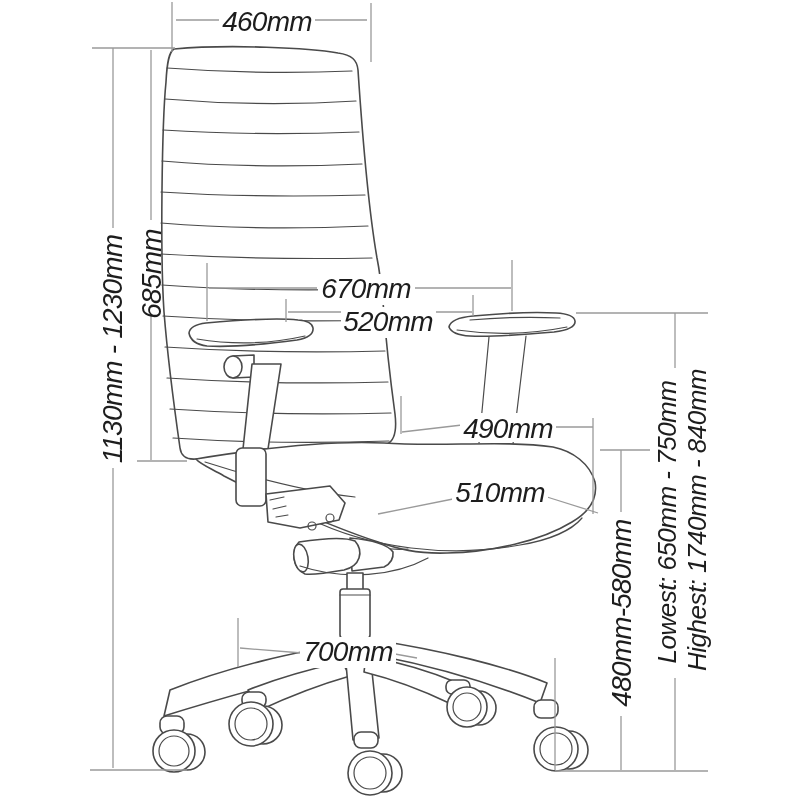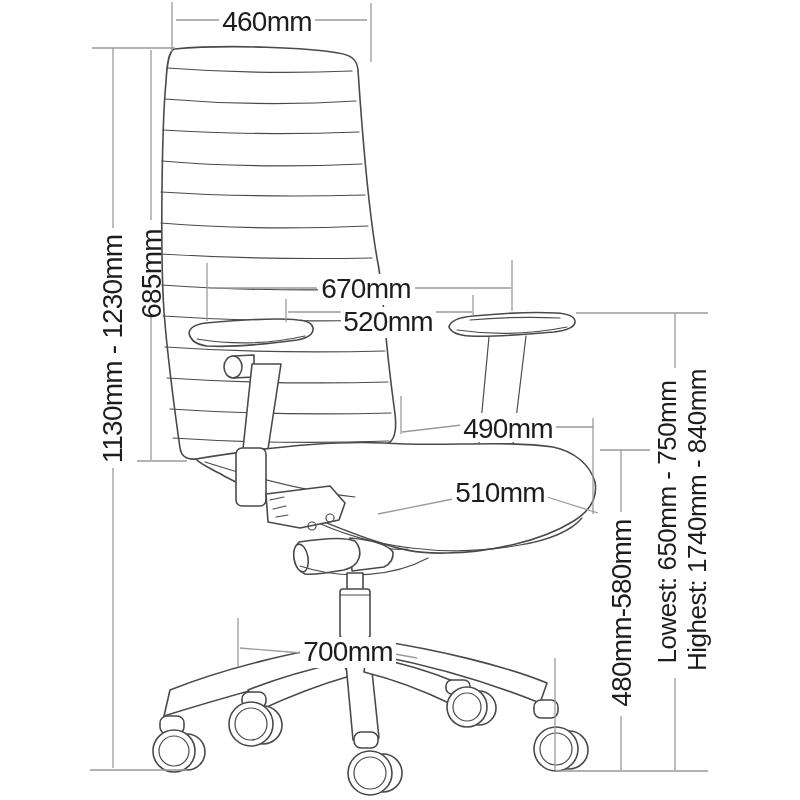--- a/index.html
+++ b/index.html
@@ -1,16 +1,16 @@
 <!DOCTYPE html>
 <html style="--chair-line: #4a4a4a; --dim-line: #9a9a9a; --label-text: #1d1d1d;"><head>
 <meta charset="utf-8">
 <style>
   html,body{margin:0;padding:0;background:#fff;}
-  #stage{width:800px;height:800px;background:#fff;position:relative;overflow:hidden;}
+  #stage{width:800px;height:800px;background:#fff;position:relative;overflow:hidden;font-style:italic;}
   svg{display:block;}
   .chair{stroke:var(--chair-line,#4a4a4a);stroke-width:1.6;fill:none;stroke-linecap:round;stroke-linejoin:round;}
   .chair-fill{stroke:var(--chair-line,#4a4a4a);stroke-width:1.6;fill:#ffffff;stroke-linecap:round;stroke-linejoin:round;}
   .thin{stroke-width:1.2;}
   .dim{stroke:var(--dim-line,#9a9a9a);stroke-width:1.3;fill:none;}
   .mask{fill:#ffffff;stroke:none;}
   text{font-family:"Liberation Sans",sans-serif;fill:var(--label-text,#1d1d1d);}
   .lbl{font-size:28px;letter-spacing:-0.8px;text-anchor:middle;}
   .lbl-sm{font-size:26px;letter-spacing:-0.5px;text-anchor:middle;}
 </style>

